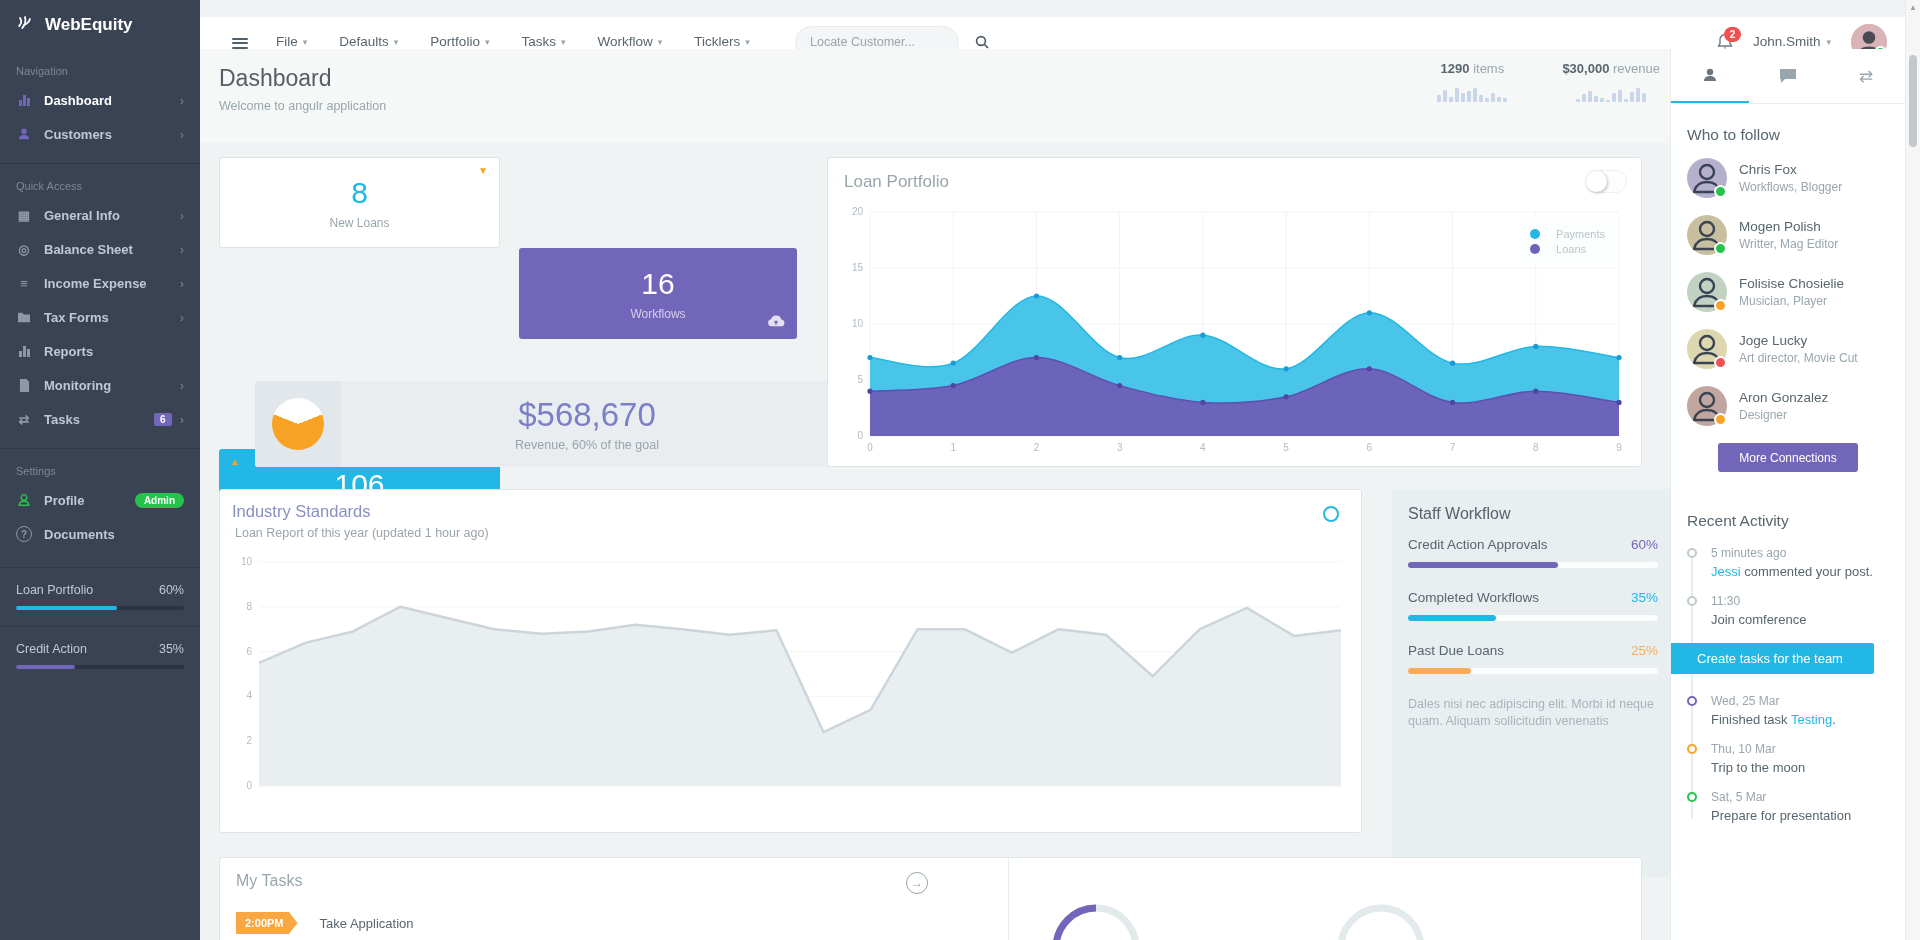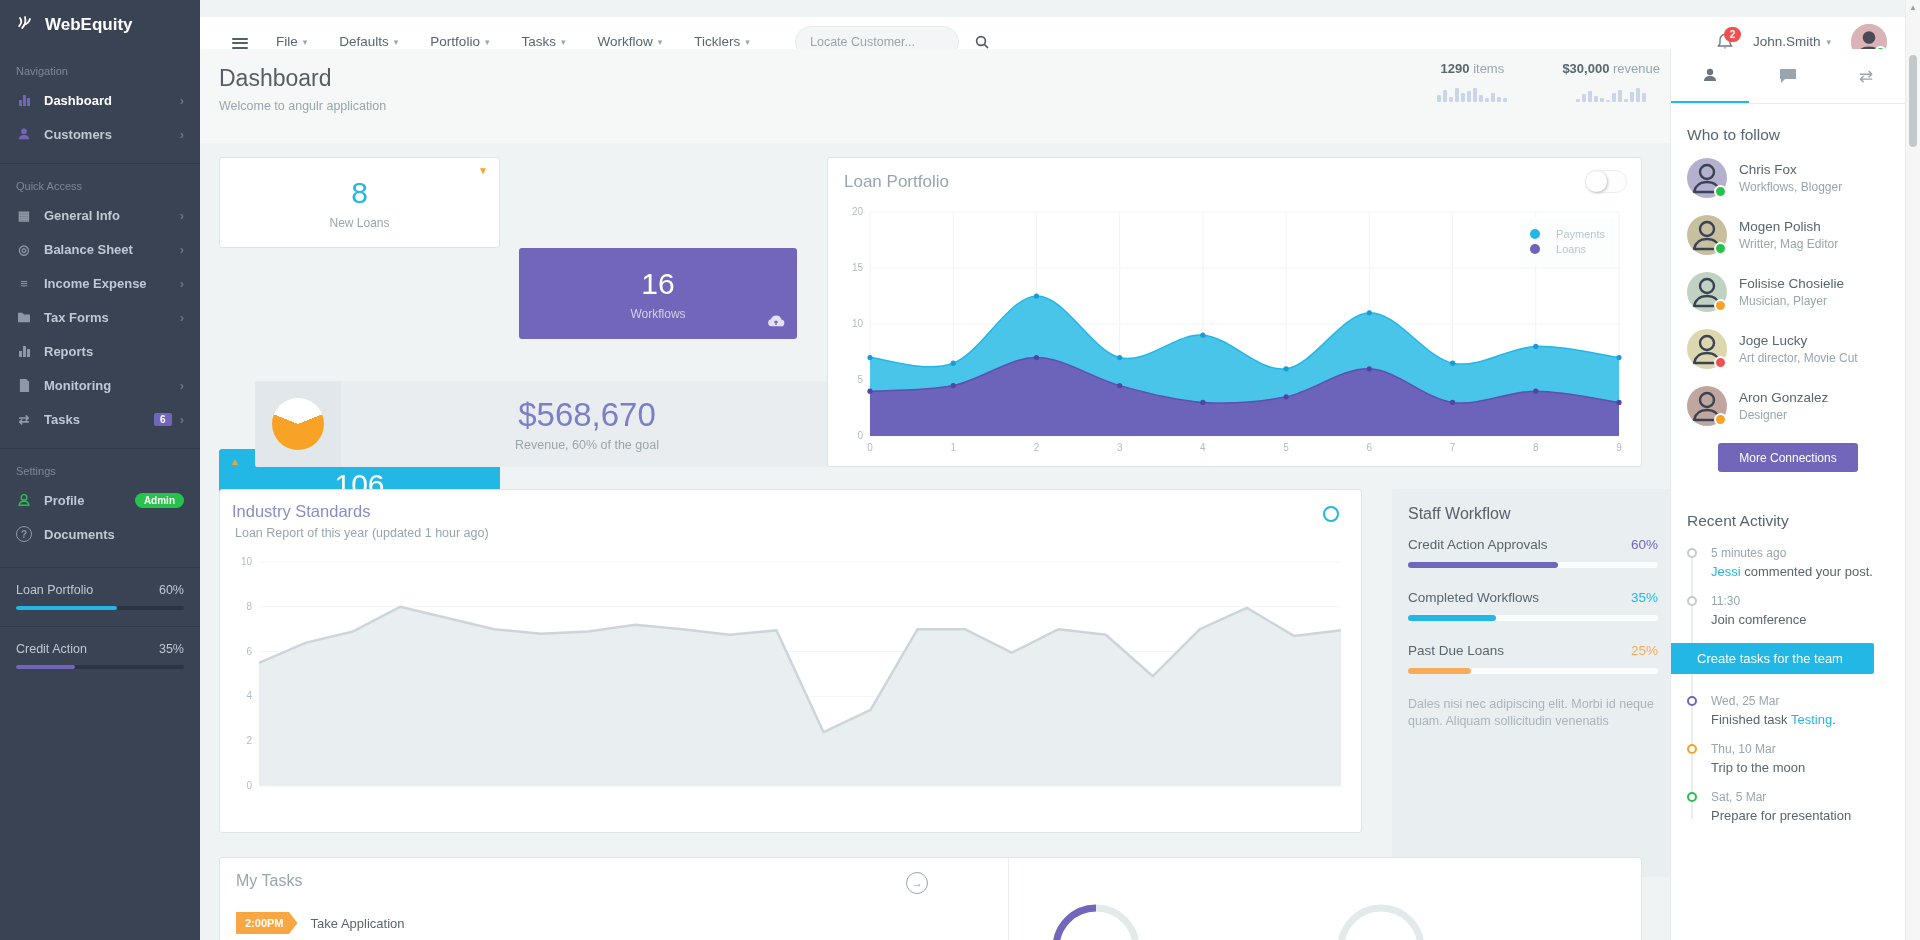--- a/index.html
+++ b/index.html
@@ -104,21 +104,21 @@
   .st-track{height:6px;background:#fbfcfc;border-radius:3px;margin-top:10px;}
   .st-fill{height:6px;border-radius:3px;}
   .st-note{font-size:12.5px;color:#aab4bc;line-height:17px;margin-top:22px;}
 
   .mytasks{overflow:hidden;}
   .mt-title{position:absolute;left:16px;top:14px;font-size:16px;color:#98a6ad;}
   .mt-arrow{position:absolute;left:686px;top:14px;width:20px;height:20px;border:1px solid #98a6ad;border-radius:50%;color:#98a6ad;font-size:12px;display:flex;align-items:center;justify-content:center;cursor:pointer;}
   .mt-divider{position:absolute;left:788px;top:0;bottom:0;border-left:1px solid #eaeeef;}
   .mt-task{position:absolute;left:16px;top:54px;display:flex;align-items:center;cursor:pointer;}
   .mt-badge{background:#f9a743;color:#fff;font-size:11px;font-weight:bold;height:22px;line-height:22px;padding:0 14px 0 9px;clip-path:polygon(0 0,86% 0,100% 50%,86% 100%,0 100%);}
-  .mt-task-lbl{font-size:13px;color:#58666e;margin-left:13px;}
+  .mt-task-lbl{font-size:13px;color:#58666e;margin-left:22px;}
   .donut{position:absolute;top:40px;}
   .donut text{font-size:16px;font-family:"Liberation Sans",sans-serif;}
 
   
   .aside{left:1670px;top:49px;width:235px;height:891px;background:#fff;border-left:1px solid #e7ebee;box-sizing:border-box;}
   .tabs{display:flex;height:54px;border-bottom:1px solid #e9edef;}
   .tab{flex:1;display:flex;align-items:center;justify-content:center;color:#9aa6ad;cursor:pointer;font-size:15px;}
   .tab.active{color:#6b7680;border-bottom:2px solid #23b7e5;}
   .aside-pad{padding:0 16px;}
   .wtf-title{font-size:15.5px;color:#58666e;margin:22px 0 14px;}

